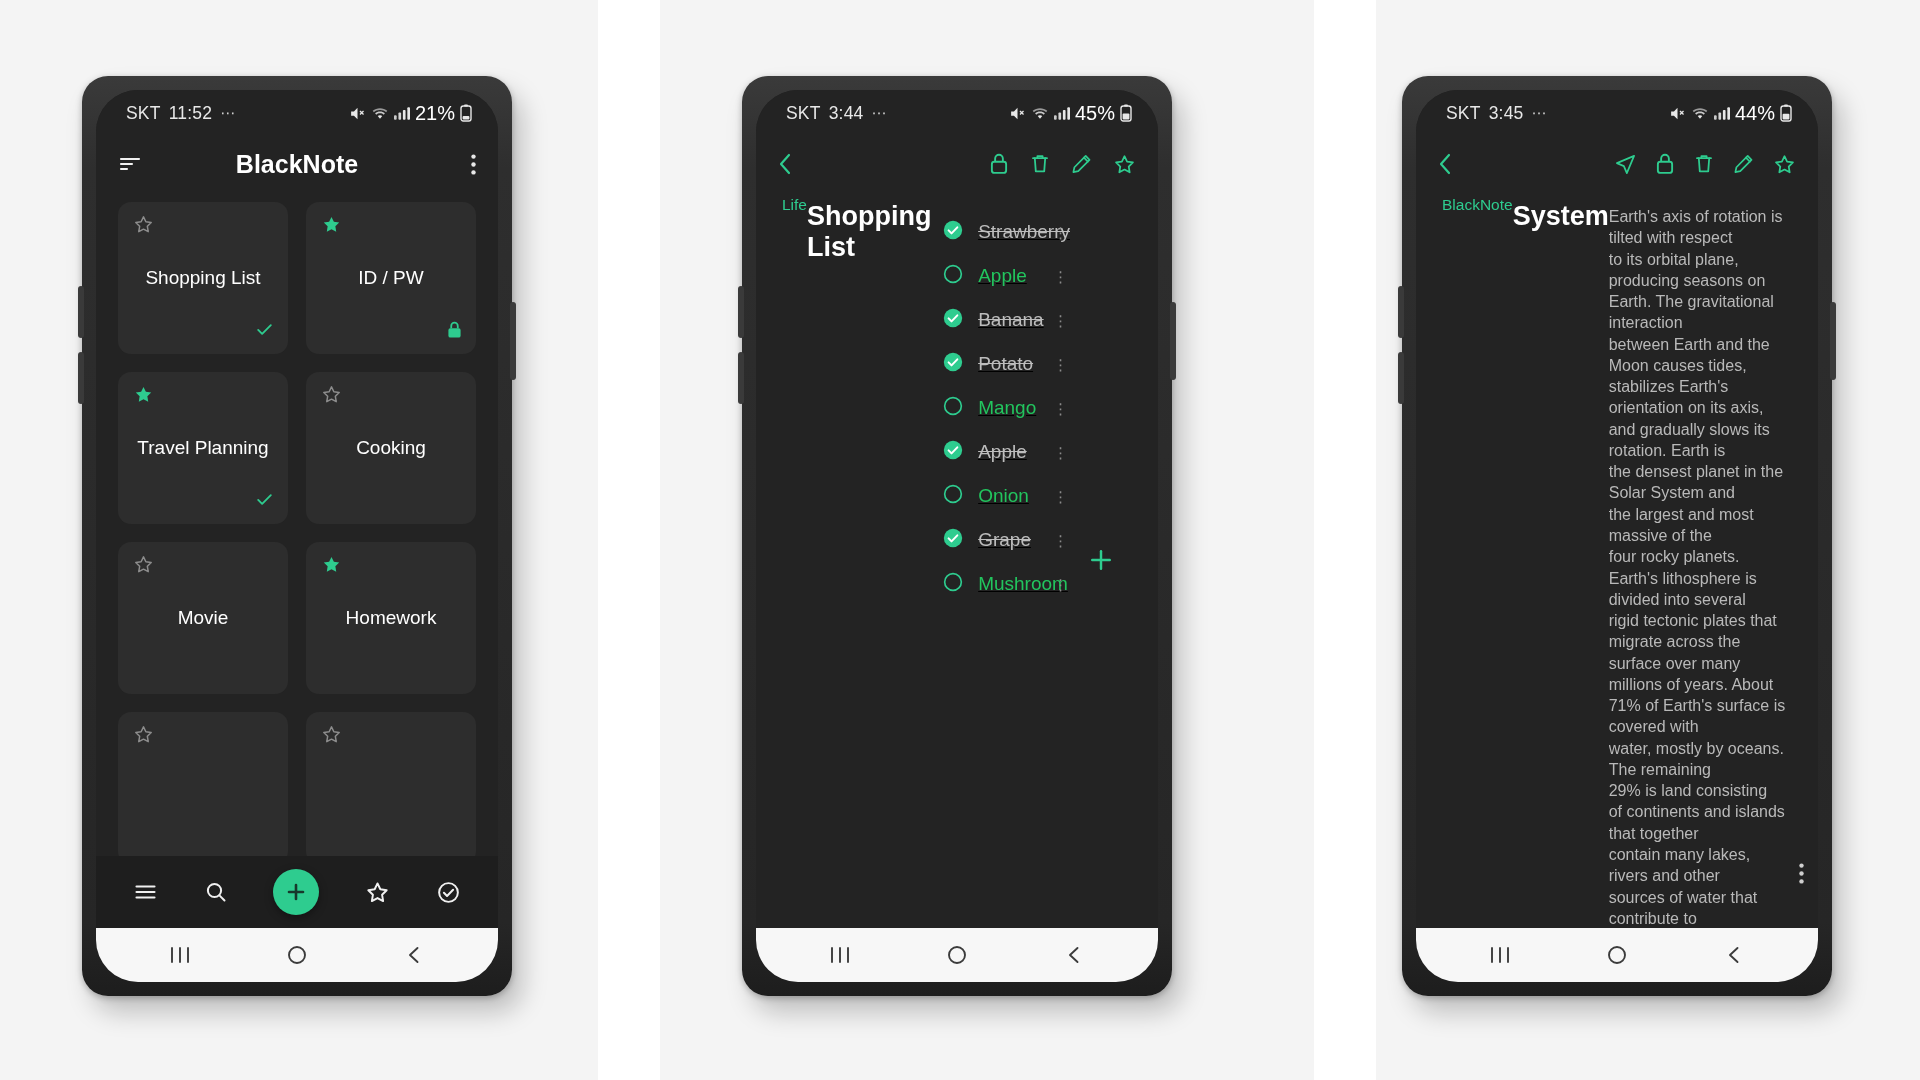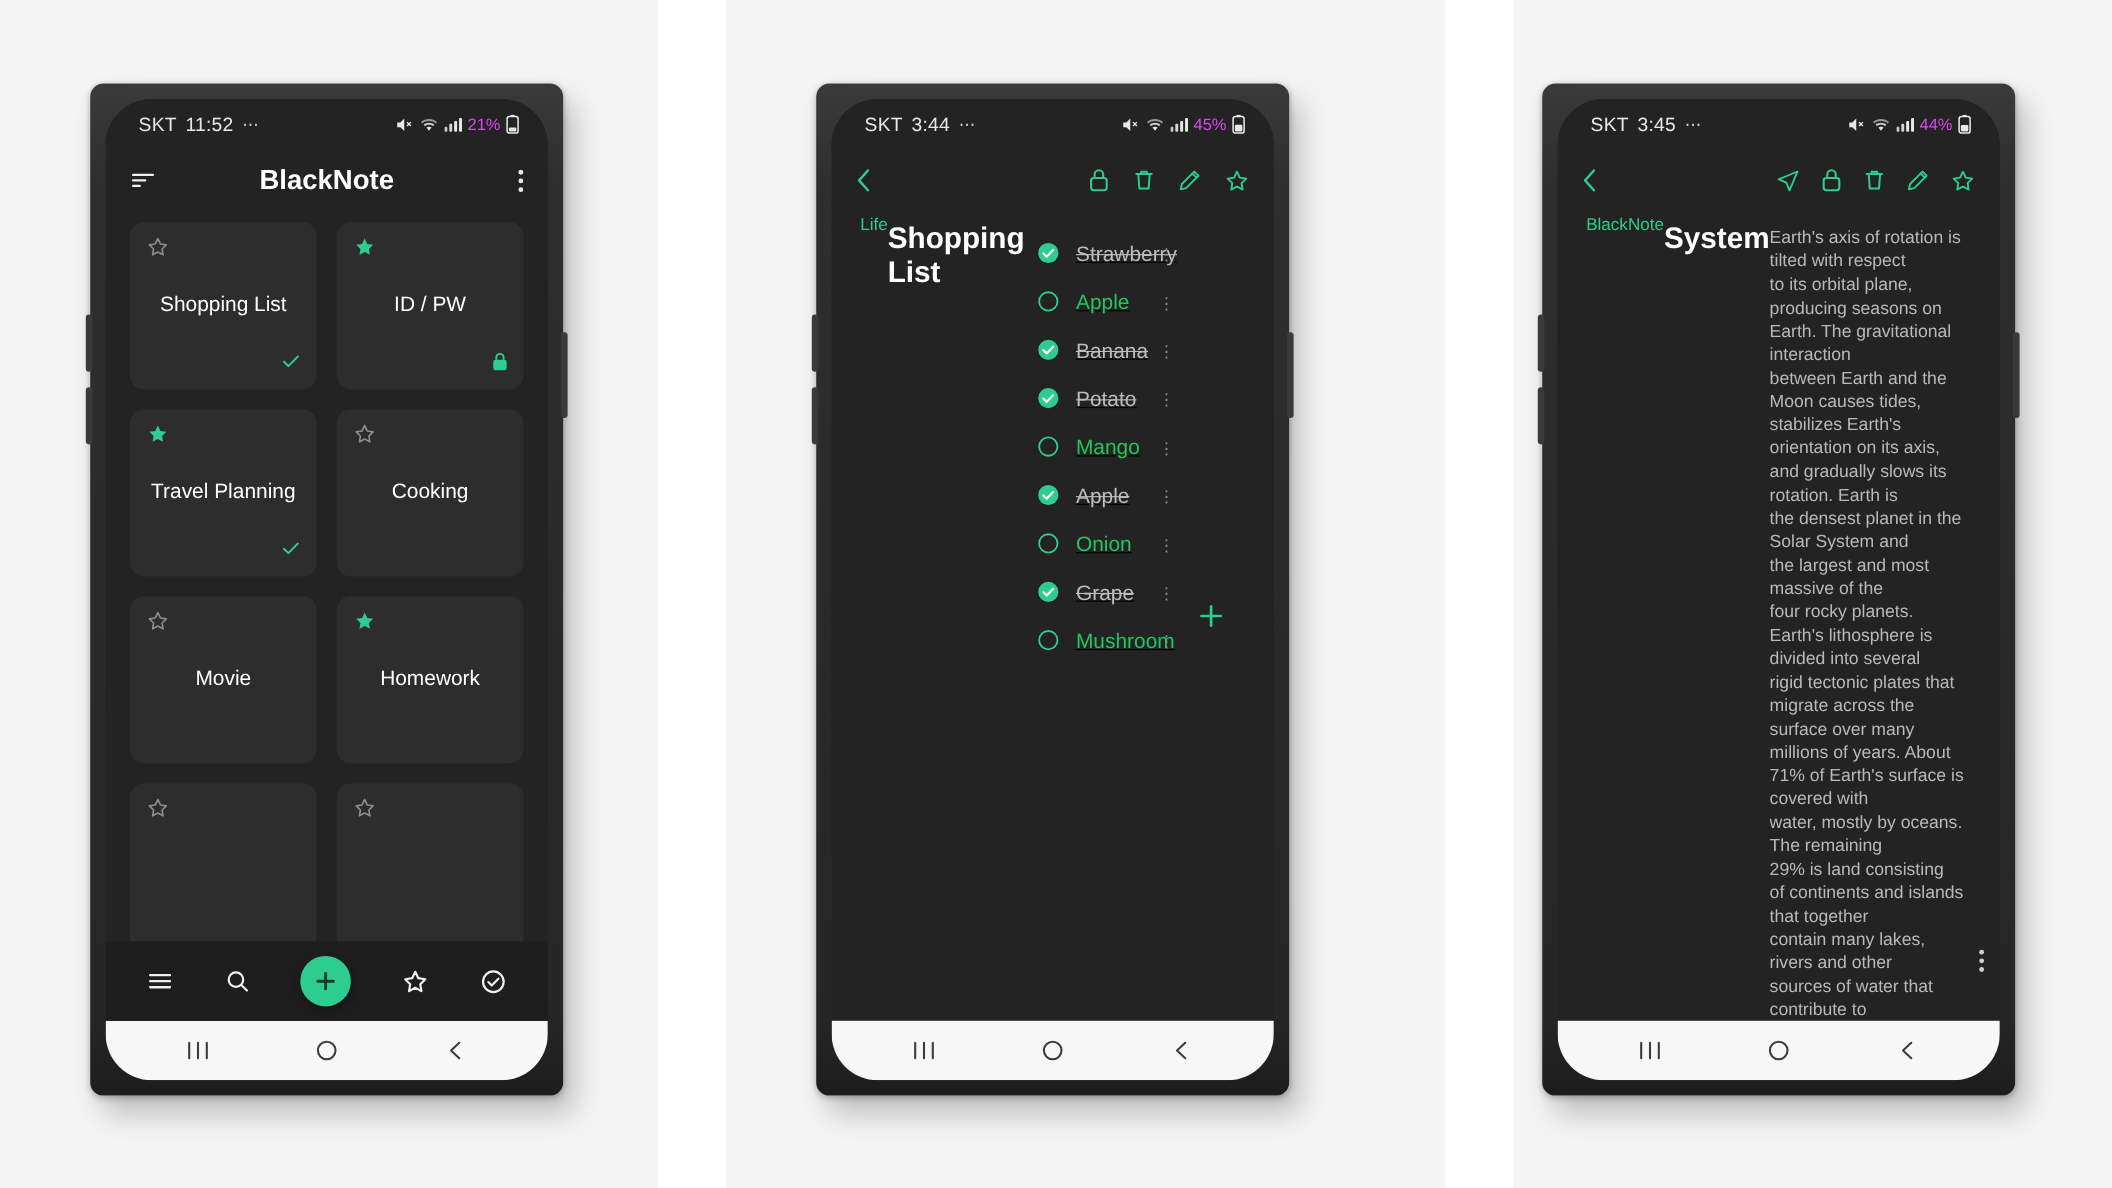--- a/index.html
+++ b/index.html
@@ -13,21 +13,21 @@
 
   
   .divider { position: absolute; top: 0; height: 1080px; width: 62px; background: #ffffff; }
   .div1 { left: 598px; }
   .div2 { left: 1314px; }
 
   
   .phone {
     position: absolute;
     width: 430px; height: 920px;
-    border-radius: 12px;
+    border-radius: 26px;
     background: linear-gradient(180deg,#3a3a3a 0%, #2e2e2e 10%, #262626 92%, #1d1d1d 100%);
     padding: 14px;
     box-shadow: 10px 16px 26px rgba(0,0,0,0.22), 0 2px 6px rgba(0,0,0,0.25);
   }
   .p1 { left: 82px; top: 76px; }
   .p2 { left: 742px; top: 76px; }
   .p3 { left: 1402px; top: 76px; }
 
   
   .btn-side { position: absolute; background: #3a3a3a; border-radius: 3px; }
@@ -48,21 +48,21 @@
     height: 46px; flex: 0 0 46px;
     display: flex; align-items: center; justify-content: space-between;
     padding: 0 26px 0 30px;
     color: #e8e8e8; font-size: 17.5px;
     background: #232323;
   }
   .sb-left { display: flex; align-items: center; gap: 8px; letter-spacing: .2px; }
   .sb-dots { font-size: 15px; color: #cfcfcf; letter-spacing: 1px; }
   .sb-right { display: flex; align-items: center; gap: 5px; }
   .sb-right svg { display: block; }
-  .sb-batt { font-size: 15px; color: #d946ef; }
+  .sb-batt { font-size: 20px; color: #ffffff; }
 
   
   .appbar {
     height: 56px; flex: 0 0 56px;
     display: flex; align-items: center; justify-content: space-between;
     padding: 0 22px;
   }
   .appbar-title {
     position: absolute; left: 0; right: 0; text-align: center;
     font-size: 25px; font-weight: 700; color: #ffffff; pointer-events: none;

